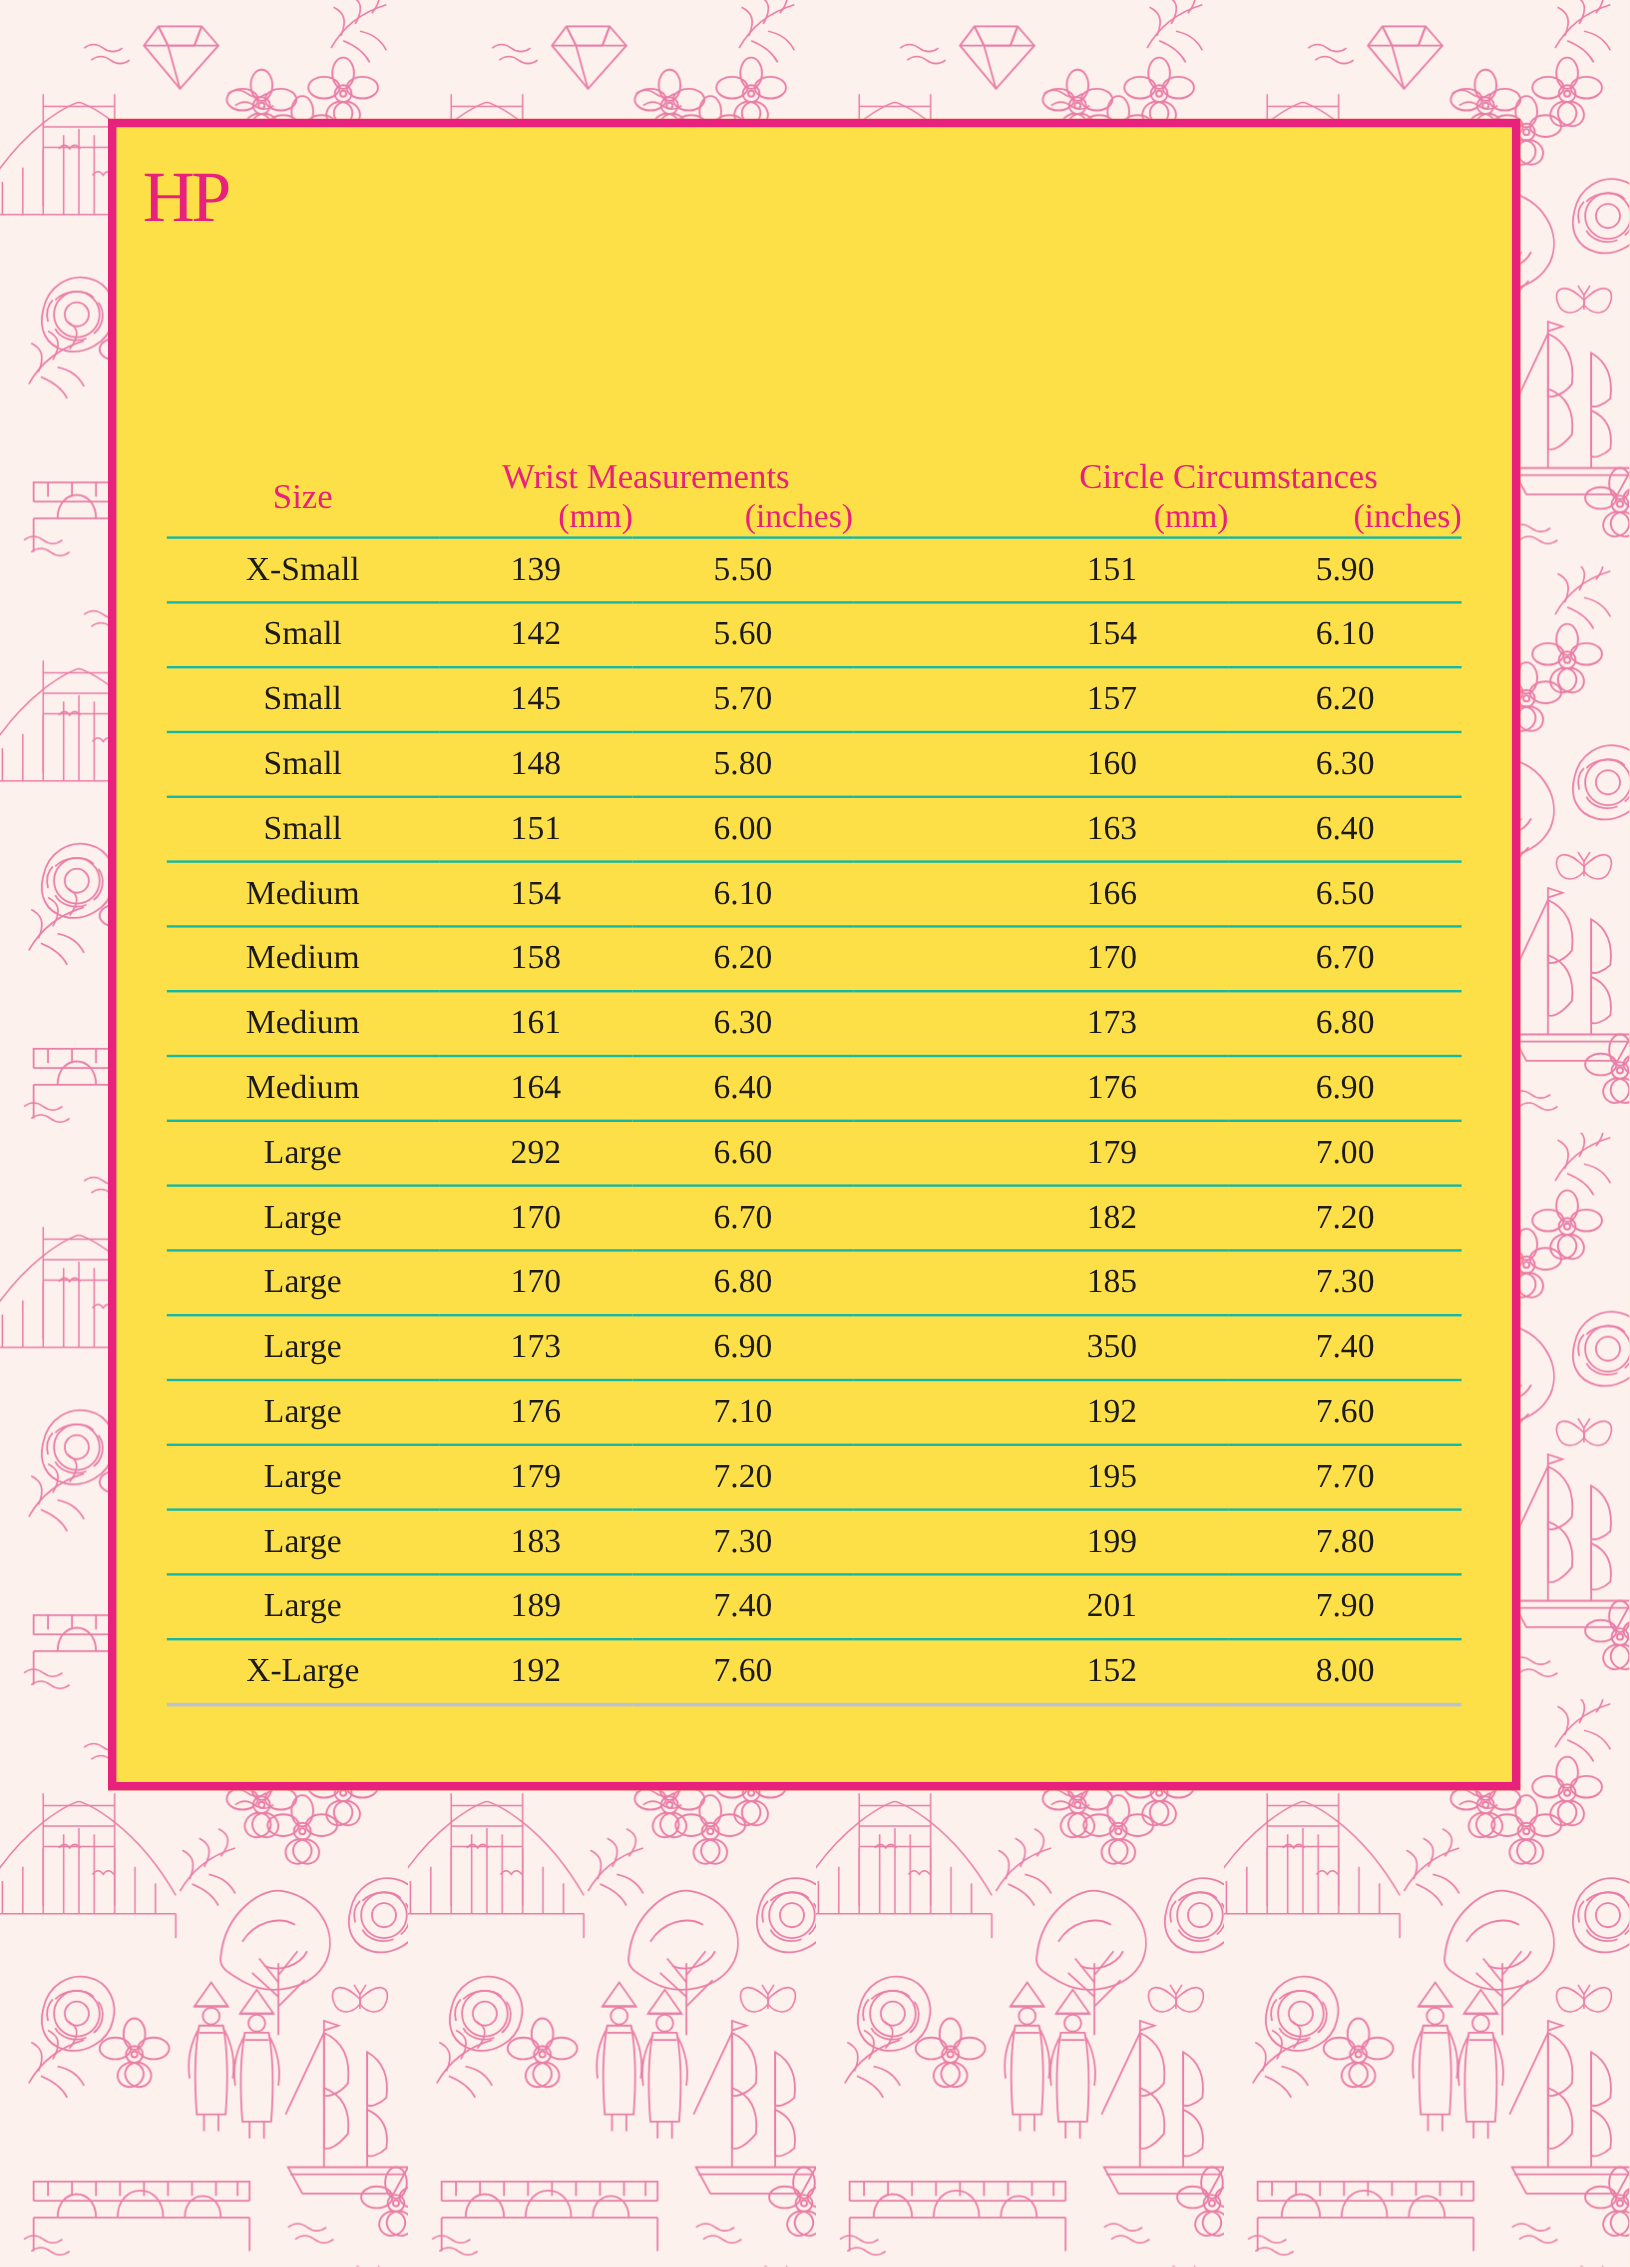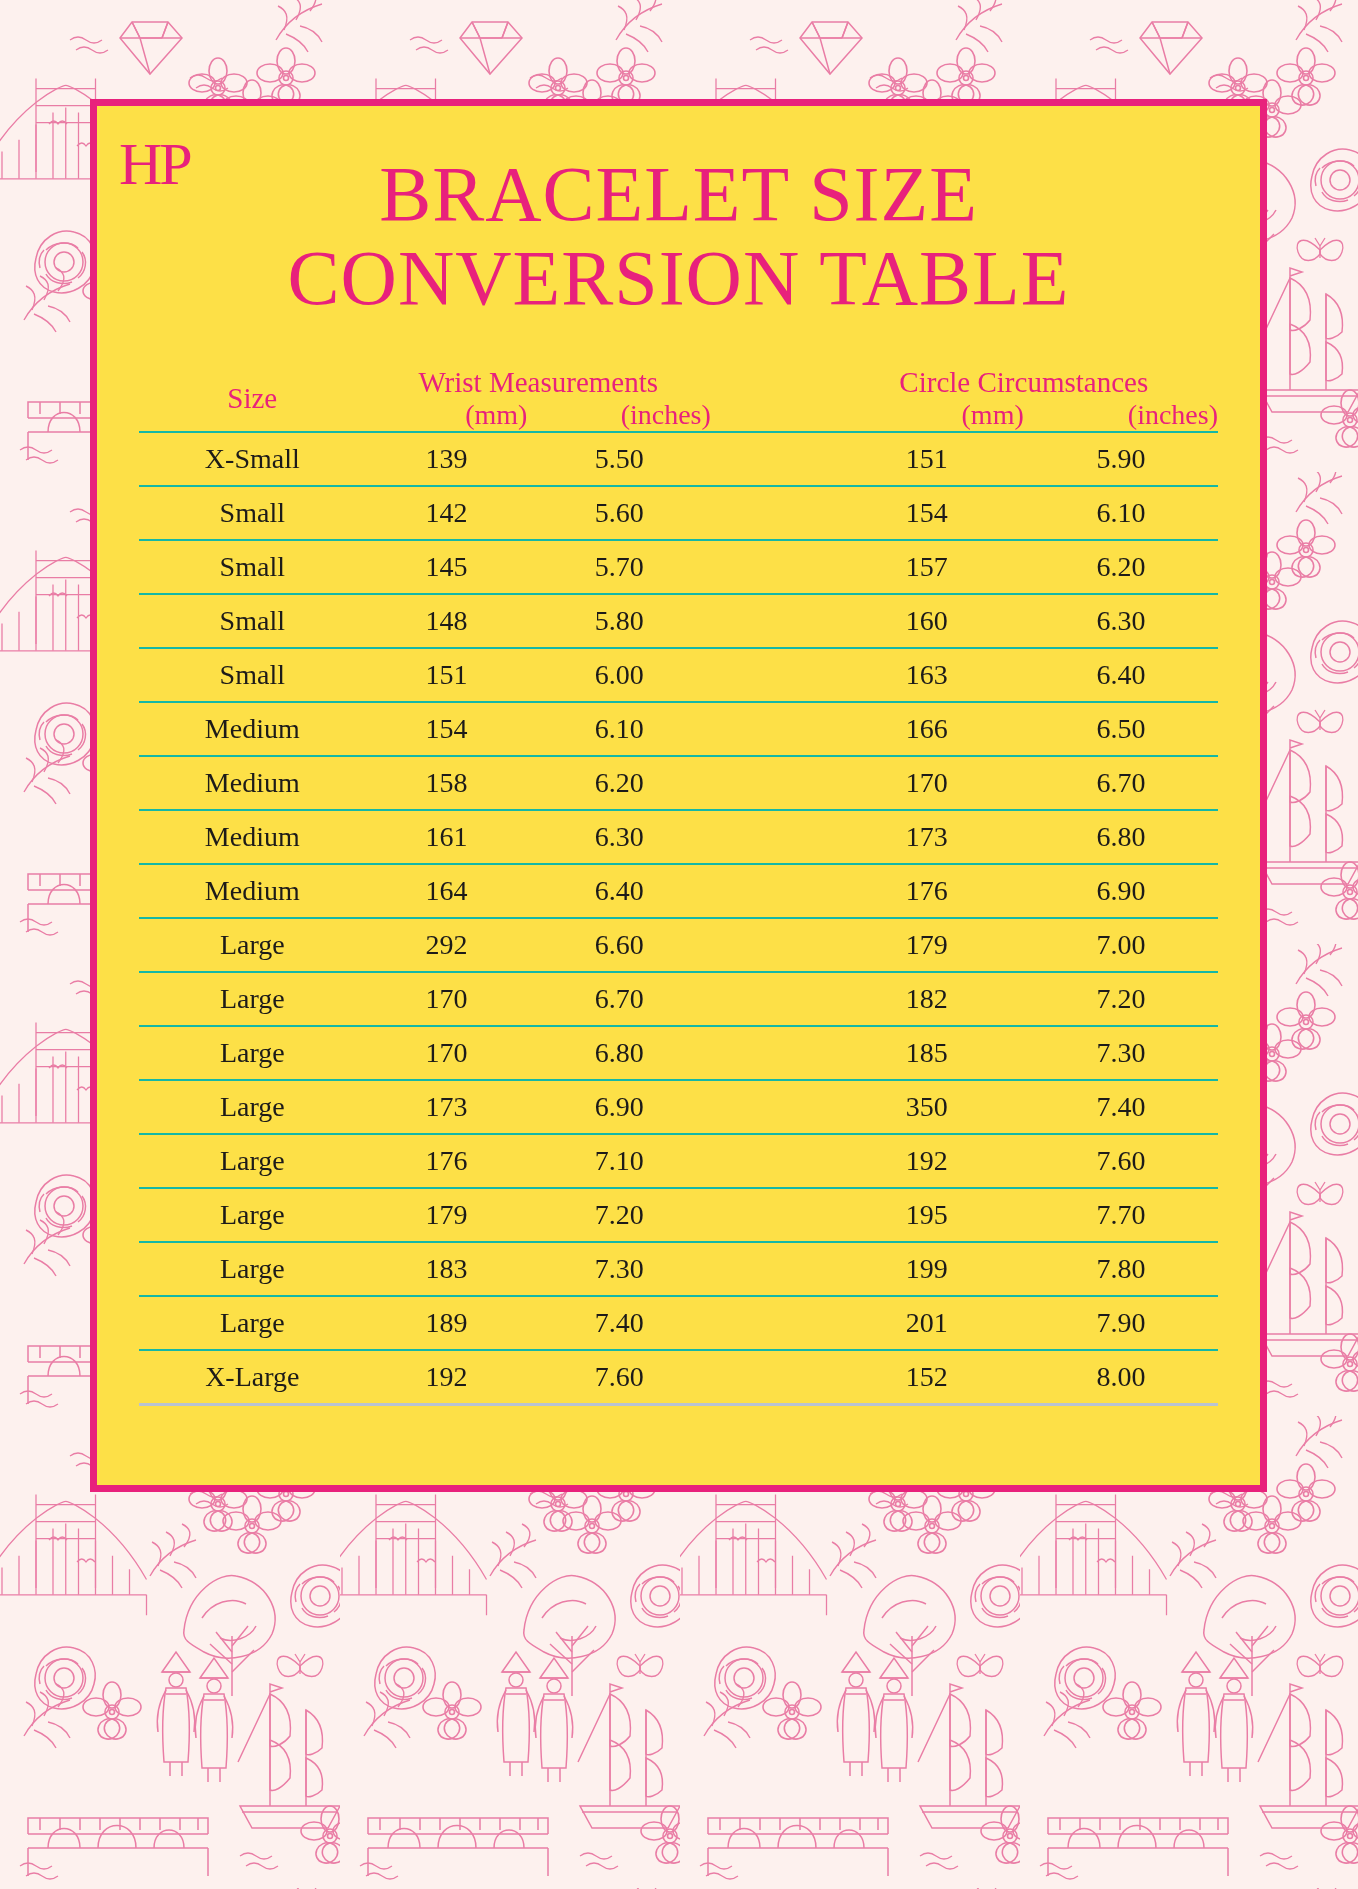--- a/index.html
+++ b/index.html
@@ -68,21 +68,21 @@
     letter-spacing: 1px;
     font-family: "Liberation Serif", "DejaVu Serif", serif;
   }
   #poster-title .line { display: block; white-space: nowrap; }
 
   
   #size-table-wrap {
     position: absolute;
     left: 42px;
     right: 42px;
-    top: 260px;
+    top: 276px;
   }
   table.size-table {
     width: 100%;
     border-collapse: collapse;
     table-layout: fixed;
   }
   table.size-table th,
   table.size-table td {
     padding: 0;
     margin: 0;
@@ -300,24 +300,20 @@
     </defs>
     <rect width="1358" height="1889" fill="url(#toile)"></rect>
   </svg>
 </div>
 
 <div id="poster-frame">
   <div id="poster-inner">
 
     <div id="brand-logo">HP</div>
 
-    <div id="poster-title">
-      <span class="line">BRACELET SIZE</span>
-      <span class="line">CONVERSION TABLE</span>
-    </div>
 
     <div id="size-table-wrap">
       <table class="size-table">
         <colgroup>
           <col class="col-size">
             <col class="col-wmm">
             <col class="col-win">
           <col class="col-gap">
             <col class="col-cmm">
             <col class="col-cin">

